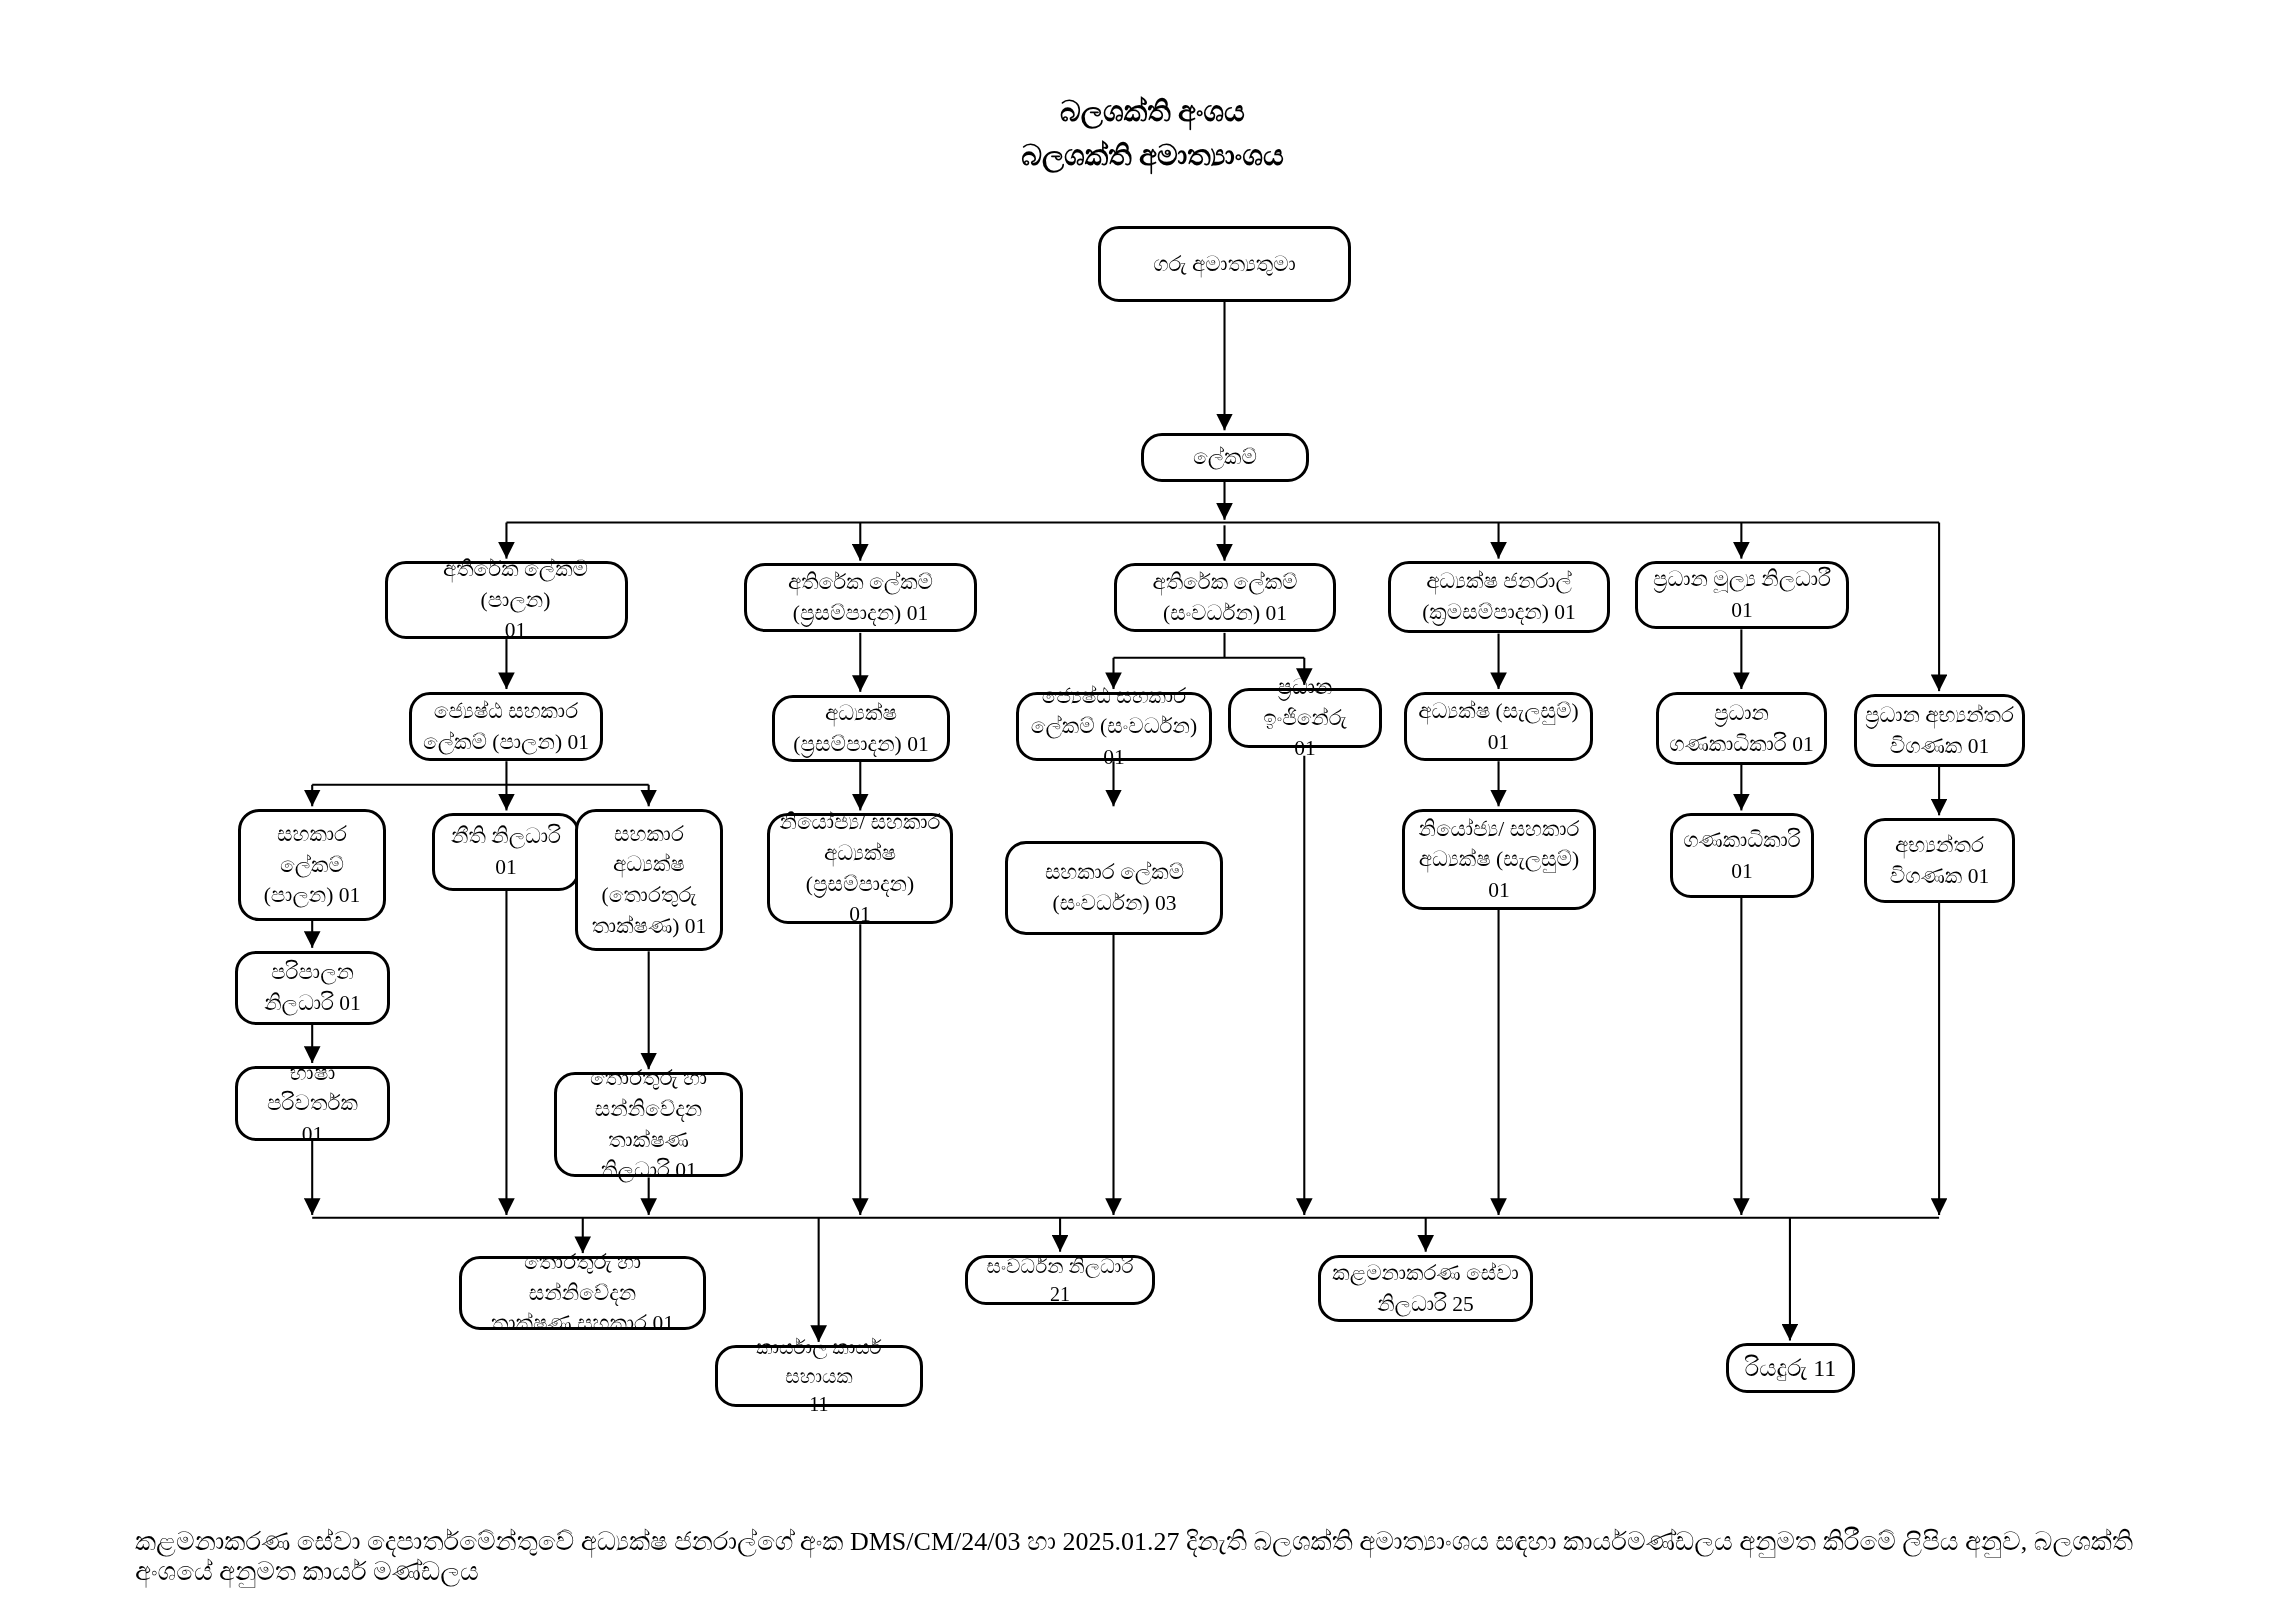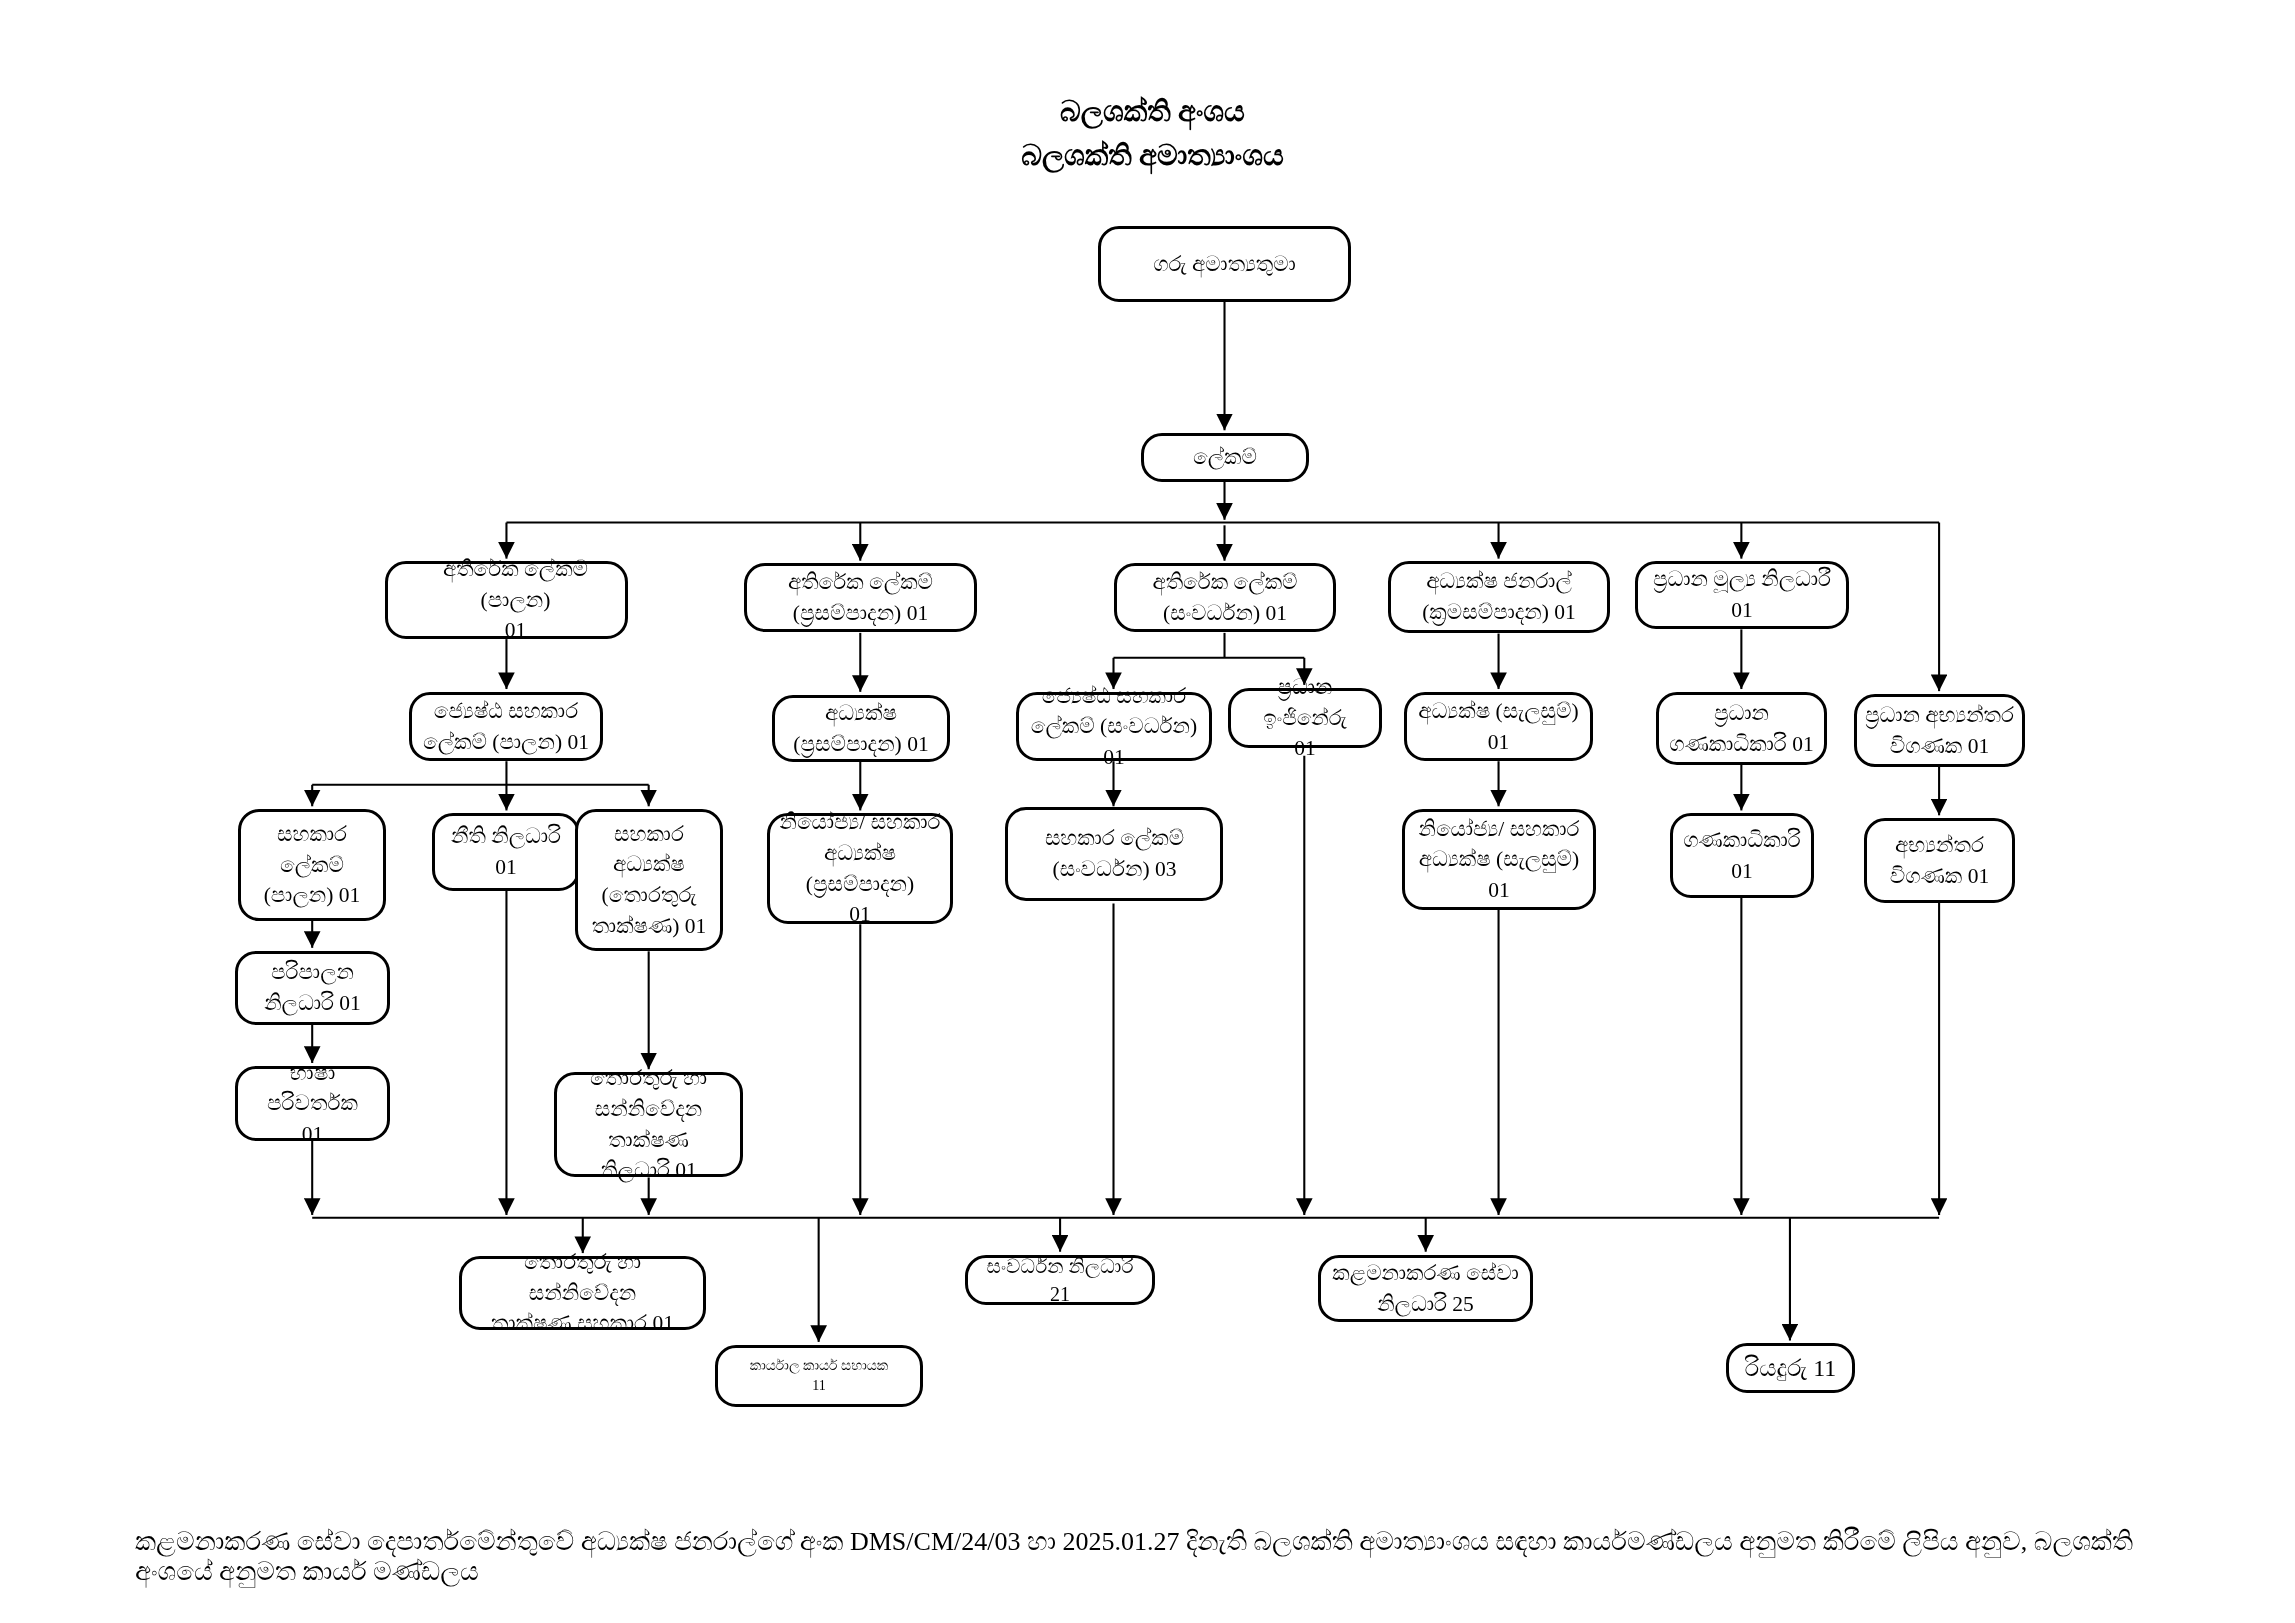--- a/index.html
+++ b/index.html
@@ -142,40 +142,40 @@
 (පාලන) 01</div>
   <div class="node" style="left:432px; top:813px; width:148px; height:78px;">නීති නිලධාරි
 01</div>
   <div class="node" style="left:575px; top:809px; width:148px; height:142px;">සහකාර
 අධ්‍යක්ෂ
 (තොරතුරු
 තාක්ෂණ) 01</div>
   <div class="node" style="left:767px; top:813px; width:186px; height:111px;">නියෝජ්‍ය/ සහකාර
 අධ්‍යක්ෂ (ප්‍රසම්පාදන)
 01</div>
-  <div class="node" style="left:1005px; top:807px; width:218px; height:94px;padding-left:8px;">සහකාර ලේකම්
+  <div class="node" style="left:1005px; top:841px; width:218px; height:94px;padding-left:8px;">සහකාර ලේකම්
 (සංවර්ධන) 03</div>
   <div class="node" style="left:1402px; top:809px; width:194px; height:101px;">නියෝජ්‍ය/ සහකාර
 අධ්‍යක්ෂ (සැලසුම්) 01</div>
   <div class="node" style="left:1670px; top:813px; width:144px; height:85px;">ගණකාධිකාරි
 01</div>
   <div class="node" style="left:1864px; top:818px; width:151px; height:85px;">අභ්‍යන්තර
 විගණක 01</div>
 
   <div class="node" style="left:235px; top:951px; width:155px; height:74px;">පරිපාලන
 නිලධාරි 01</div>
   <div class="node" style="left:235px; top:1066px; width:155px; height:75px;">භාෂා පරිවර්තක
 01</div>
   <div class="node" style="left:554px; top:1072px; width:189px; height:105px;">තොරතුරු හා
 සන්නිවේදන තාක්ෂණ
 නිලධාරි 01</div>
 
   <div class="node" style="left:459px; top:1256px; width:247px; height:74px;">තොරතුරු හා සන්නිවේදන
 තාක්ෂණ සහකාර 01</div>
-  <div class="node" style="left:715px; top:1345px; width:208px; height:62px; font-size:14px;">කාර්යාල කාර්ය සහායක
+  <div class="node" style="left:715px; top:1345px; width:208px; height:62px; font-size:20px;">කාර්යාල කාර්ය සහායක
 11</div>
   <div class="node" style="left:965px; top:1255px; width:190px; height:50px; font-size:20px;">සංවර්ධන නිලධාරි 21</div>
   <div class="node" style="left:1318px; top:1255px; width:215px; height:67px;">කළමනාකරණ සේවා
 නිලධාරි 25</div>
   <div class="node" style="left:1726px; top:1343px; width:129px; height:50px; font-size:24px;">රියදුරු 11</div>
 
   <div class="footer">කළමනාකරණ සේවා දෙපාර්තමේන්තුවේ අධ්‍යක්ෂ ජනරාල්ගේ අංක DMS/CM/24/03 හා 2025.01.27 දිනැති බලශක්ති අමාත්‍යාංශය සඳහා කාර්යමණ්ඩලය අනුමත කිරීමේ ලිපිය අනුව, බලශක්ති අංශයේ අනුමත කාර්ය මණ්ඩලය</div>
 
 </div>
 

